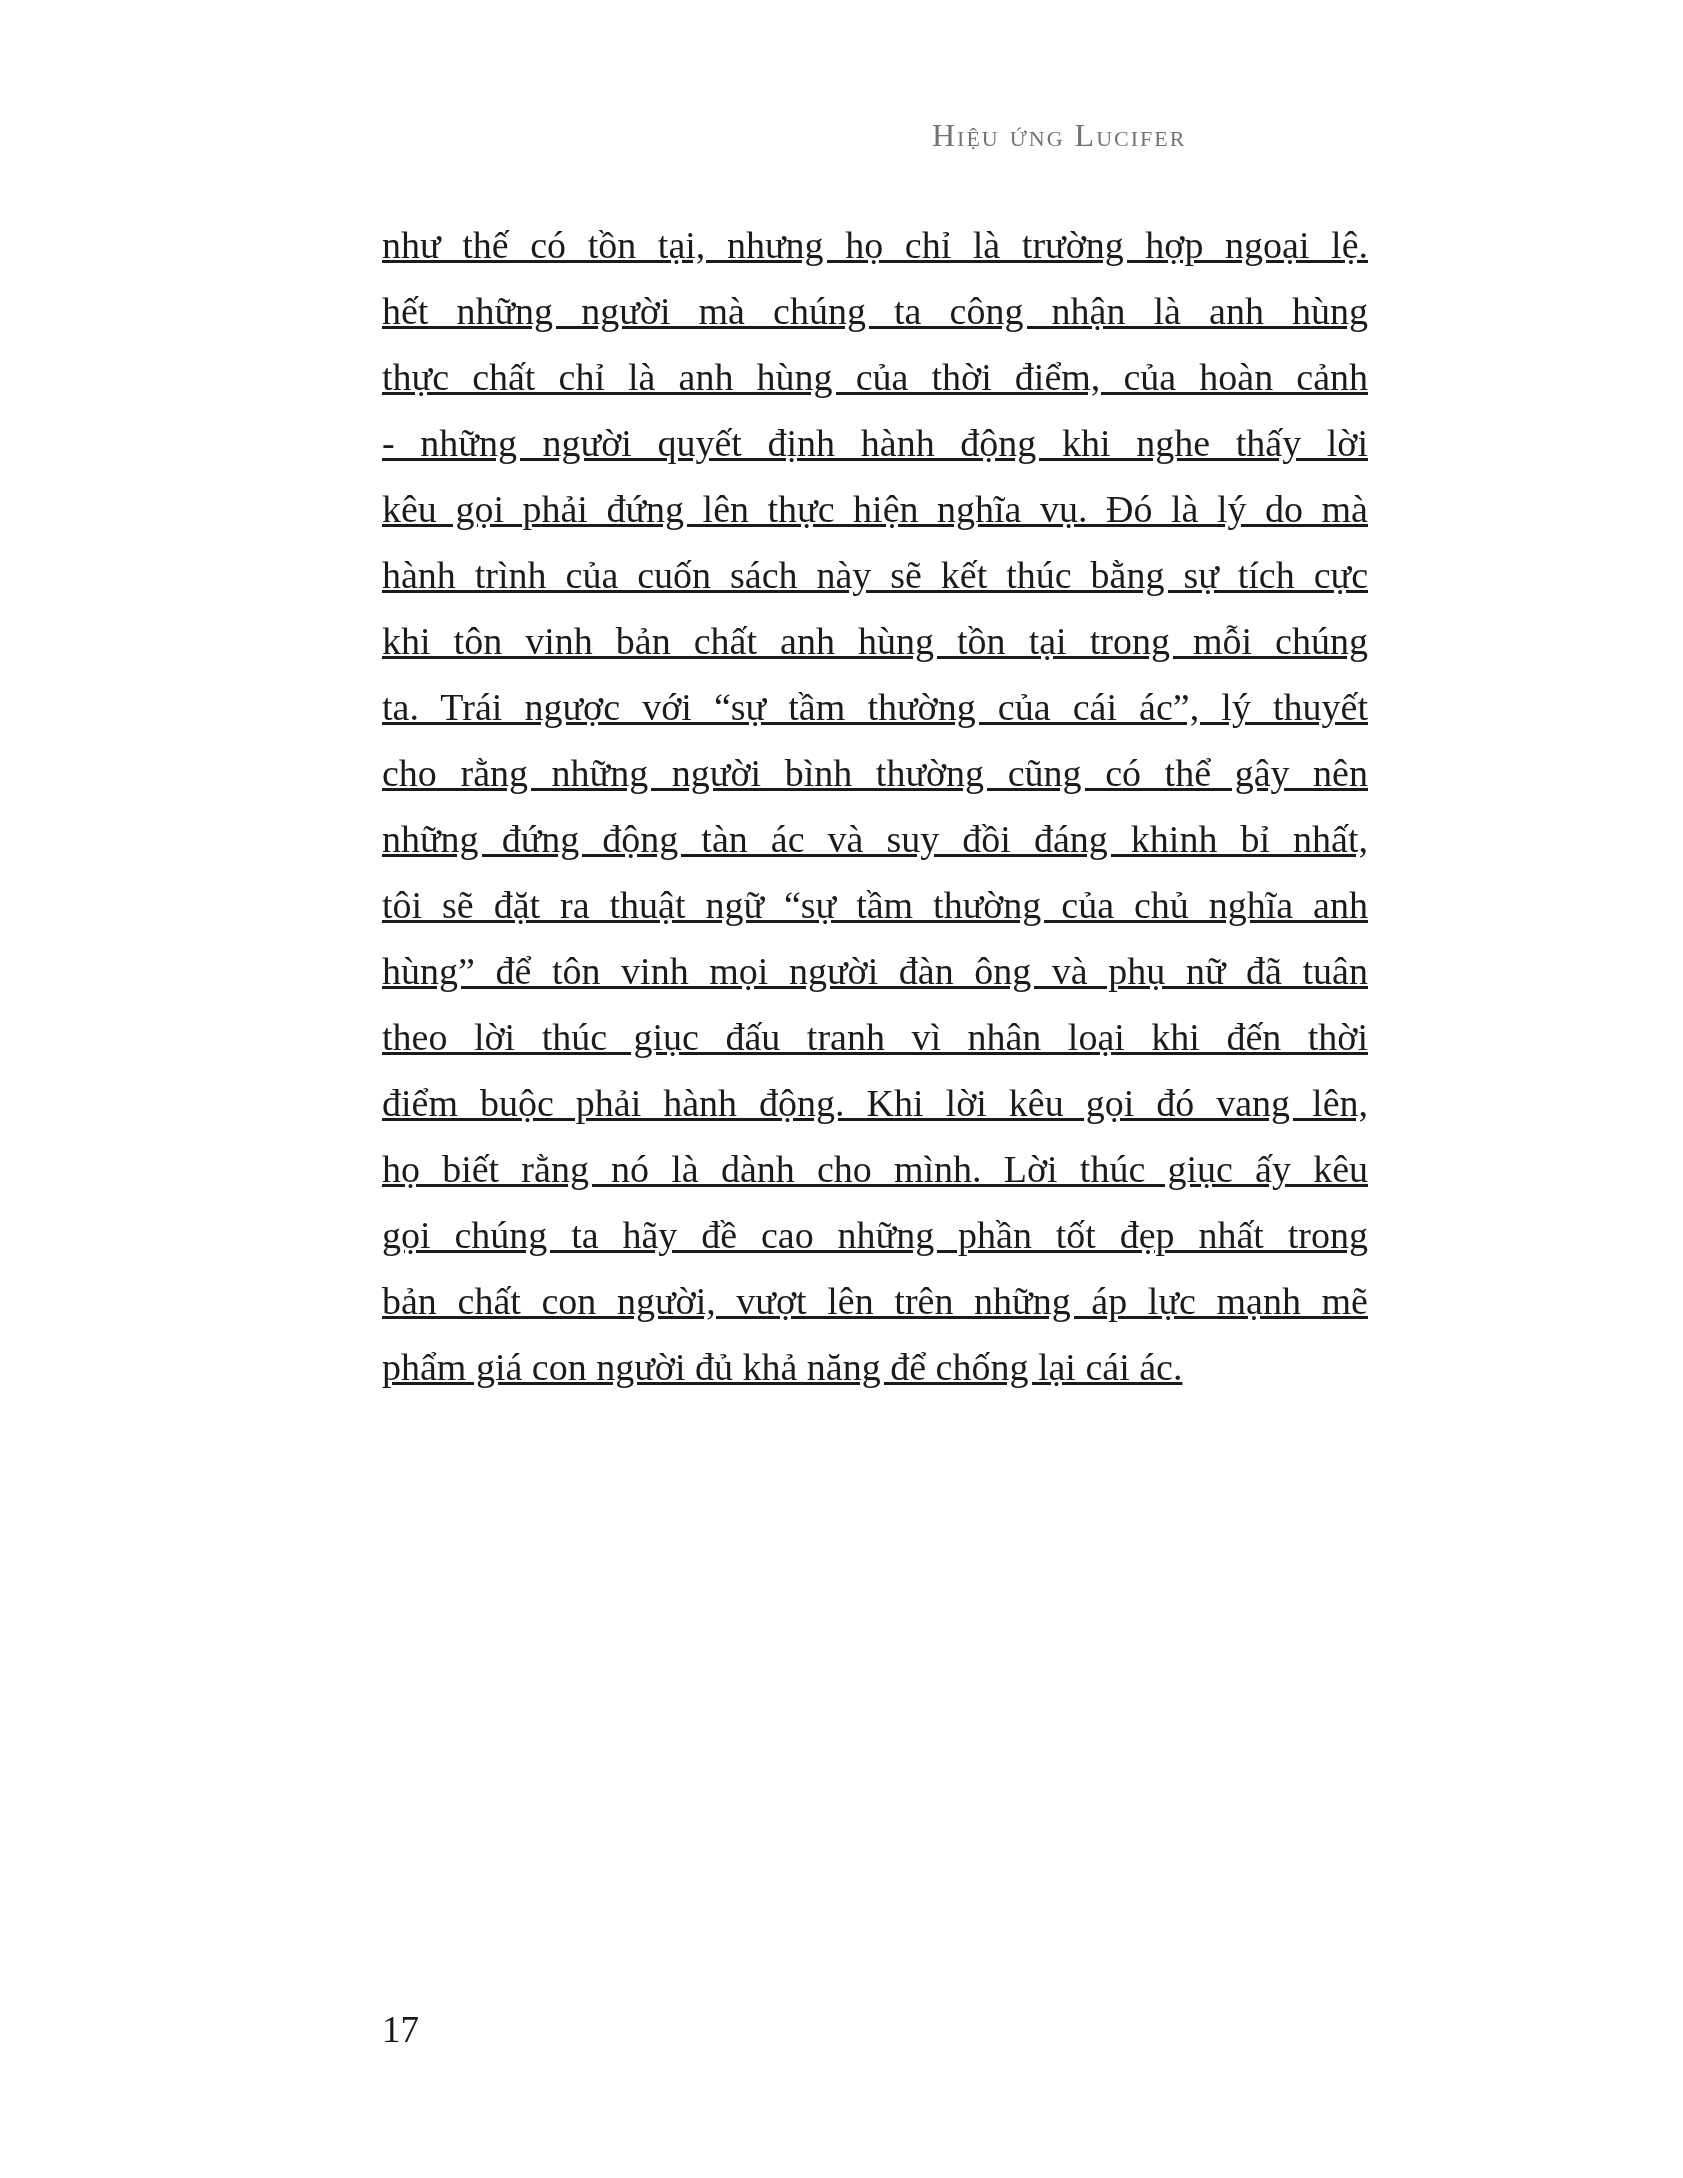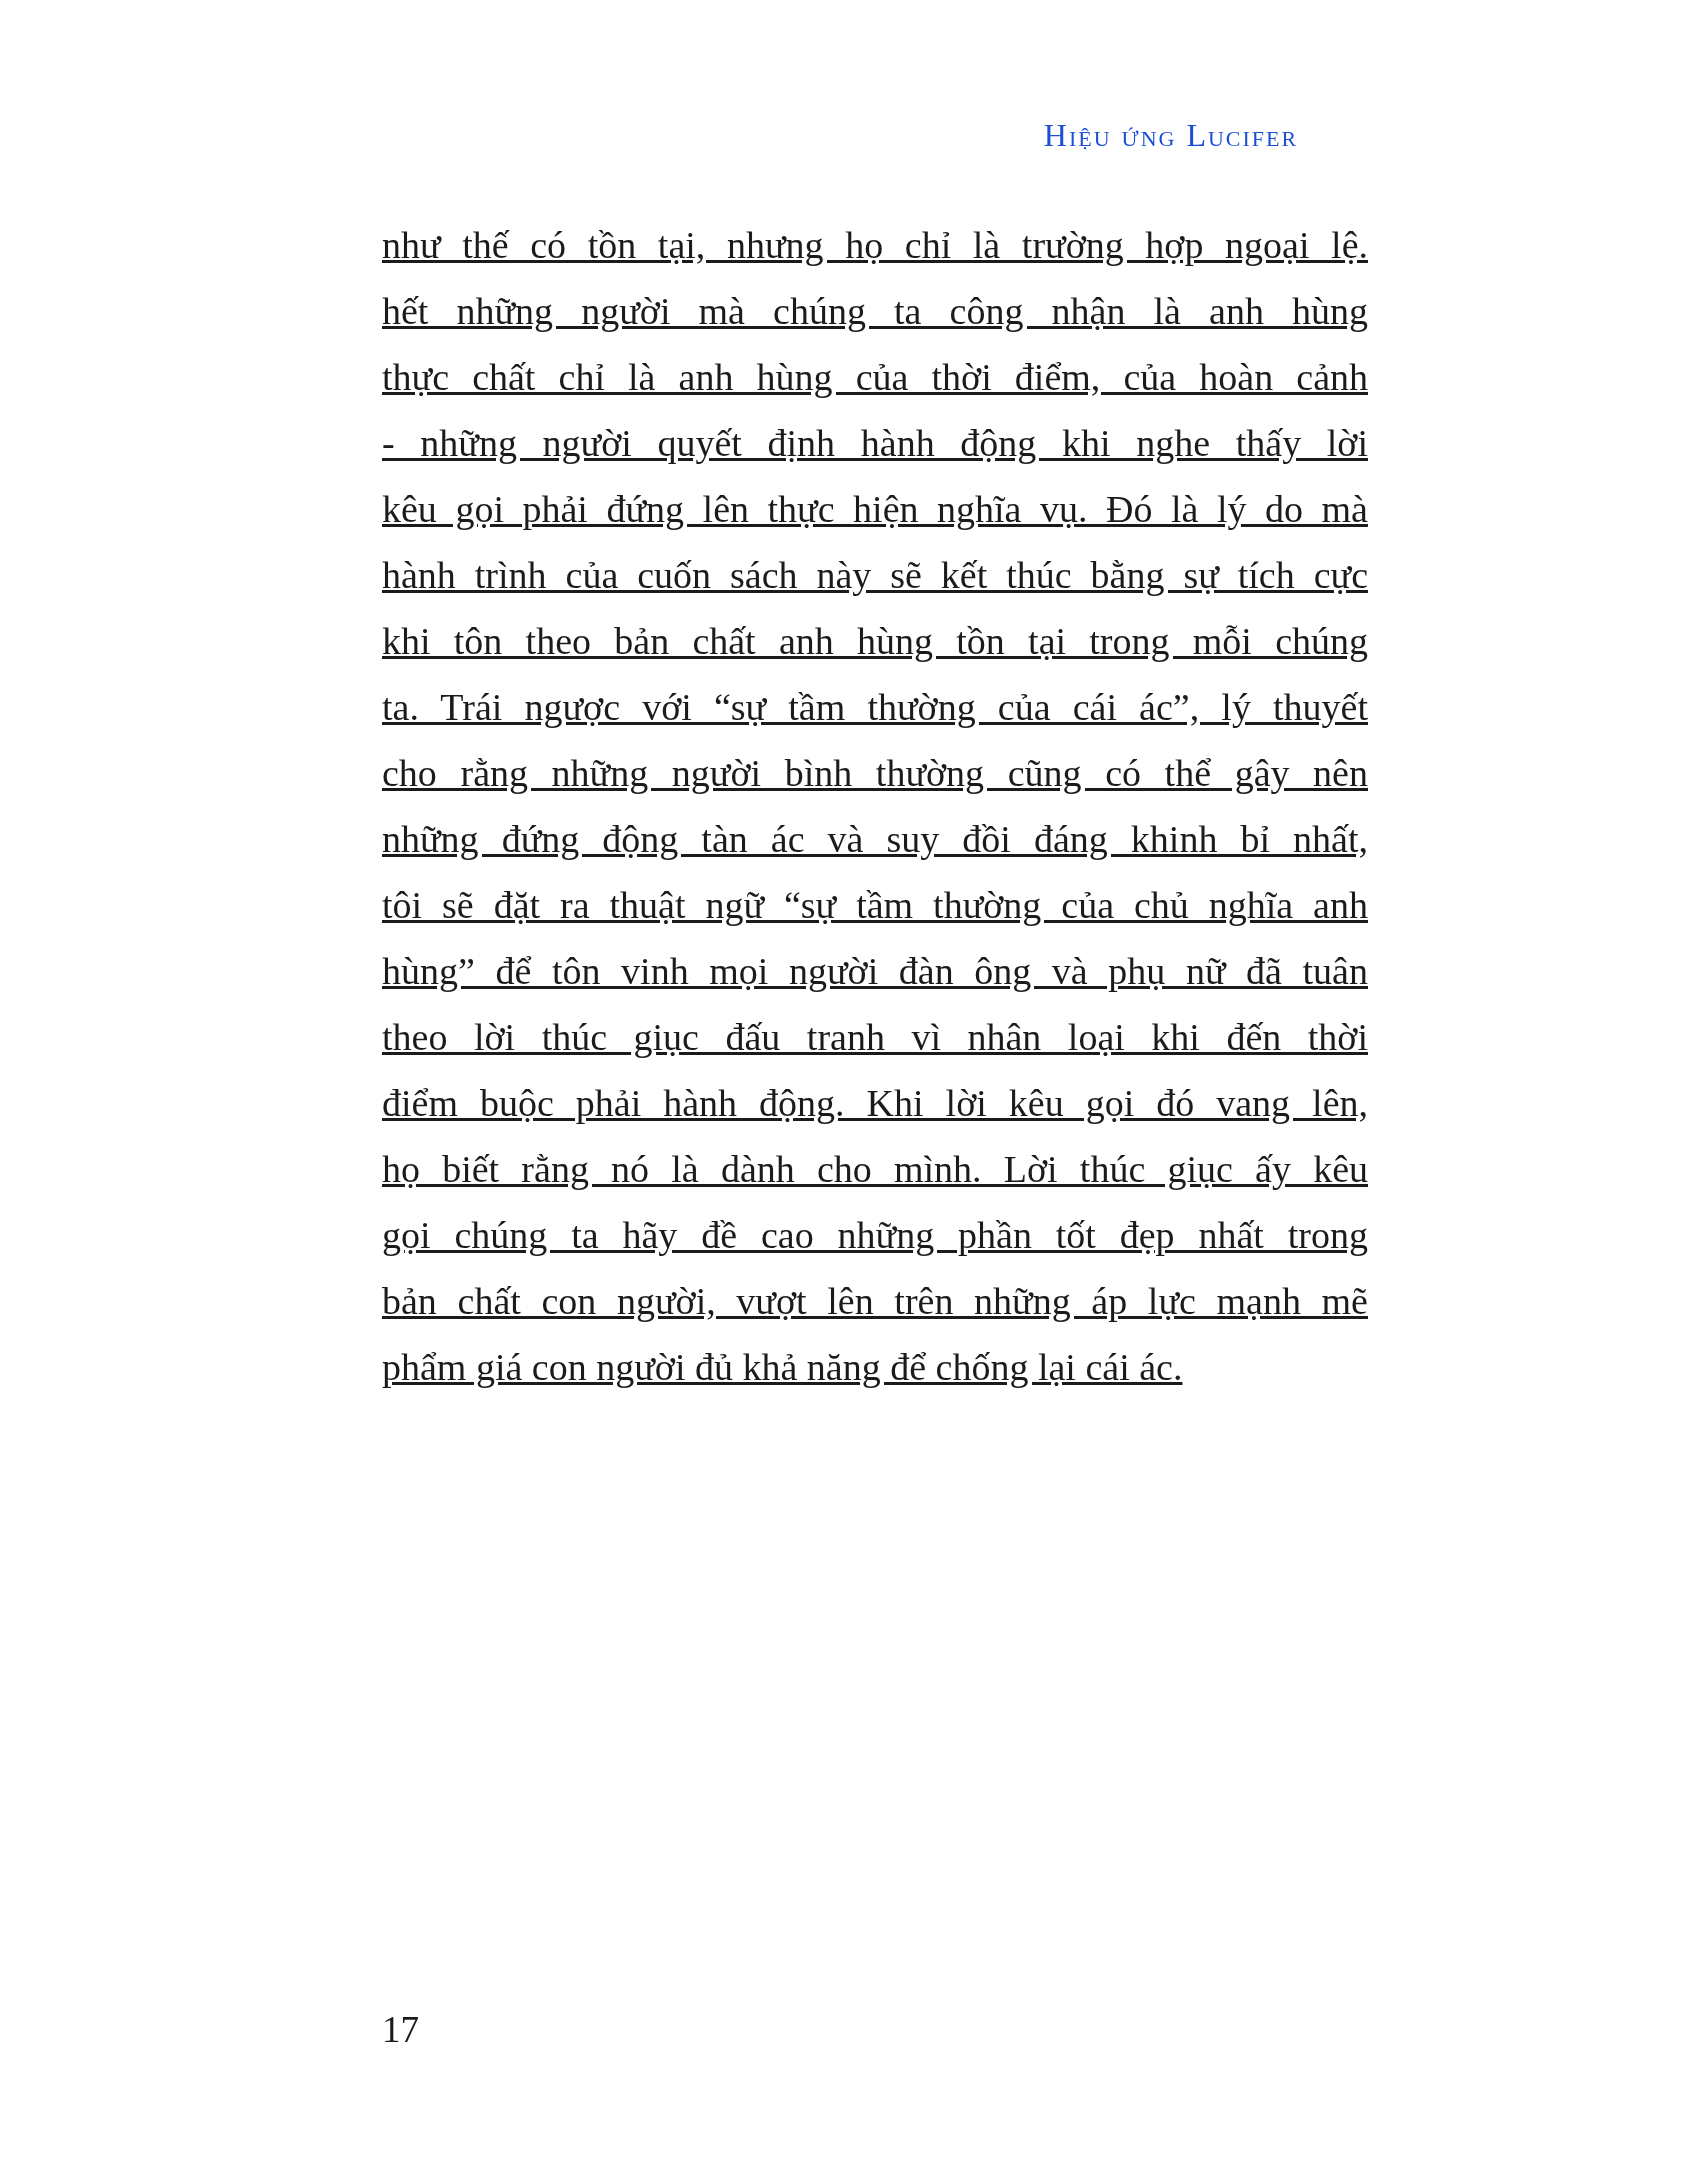--- a/index.html
+++ b/index.html
@@ -16,28 +16,28 @@
     width: 1683px;
     height: 2178px;
     background: #ffffff;
     overflow: hidden;
     font-family: "Liberation Serif", "DejaVu Serif", serif;
     color: #1b1b1b;
   }
   .running-header {
     position: absolute;
     top: 115px;
-    left: 972px;
+    left: 932px;
     width: 398px;
-    text-align: center;
+    text-align: left;
     font-size: 32px;
     line-height: 40px;
     font-variant: small-caps;
     letter-spacing: 2px;
-    color: #1d4ed8;
+    color: #737373;
     white-space: nowrap;
   }
   .body-text {
     position: absolute;
     top: 212px;
     left: 382px;
     width: 986px;
     font-size: 38px;
     line-height: 66px;
     color: #1b1b1b;
@@ -68,21 +68,21 @@
 <div class="page">
   <div class="running-header">Hiệu ứng Lucifer</div>
 
   <div class="body-text">
       <div class="line">như thế có tồn tại, nhưng họ chỉ là trường hợp ngoại lệ.</div>
       <div class="line">hết những người mà chúng ta công nhận là anh hùng</div>
       <div class="line">thực chất chỉ là anh hùng của thời điểm, của hoàn cảnh</div>
       <div class="line">- những người quyết định hành động khi nghe thấy lời</div>
       <div class="line">kêu gọi phải đứng lên thực hiện nghĩa vụ. Đó là lý do mà</div>
       <div class="line">hành trình của cuốn sách này sẽ kết thúc bằng sự tích cực</div>
-      <div class="line">khi tôn theo bản chất anh hùng tồn tại trong mỗi chúng</div>
+      <div class="line">khi tôn vinh bản chất anh hùng tồn tại trong mỗi chúng</div>
       <div class="line">ta. Trái ngược với “sự tầm thường của cái ác”, lý thuyết</div>
       <div class="line">cho rằng những người bình thường cũng có thể gây nên</div>
       <div class="line">những đứng động tàn ác và suy đồi đáng khinh bỉ nhất,</div>
       <div class="line">tôi sẽ đặt ra thuật ngữ “sự tầm thường của chủ nghĩa anh</div>
       <div class="line">hùng” để tôn vinh mọi người đàn ông và phụ nữ đã tuân</div>
       <div class="line">theo lời thúc giục đấu tranh vì nhân loại khi đến thời</div>
       <div class="line">điểm buộc phải hành động. Khi lời kêu gọi đó vang lên,</div>
       <div class="line">họ biết rằng nó là dành cho mình. Lời thúc giục ấy kêu</div>
       <div class="line">gọi chúng ta hãy đề cao những phần tốt đẹp nhất trong</div>
       <div class="line">bản chất con người, vượt lên trên những áp lực mạnh mẽ</div>

